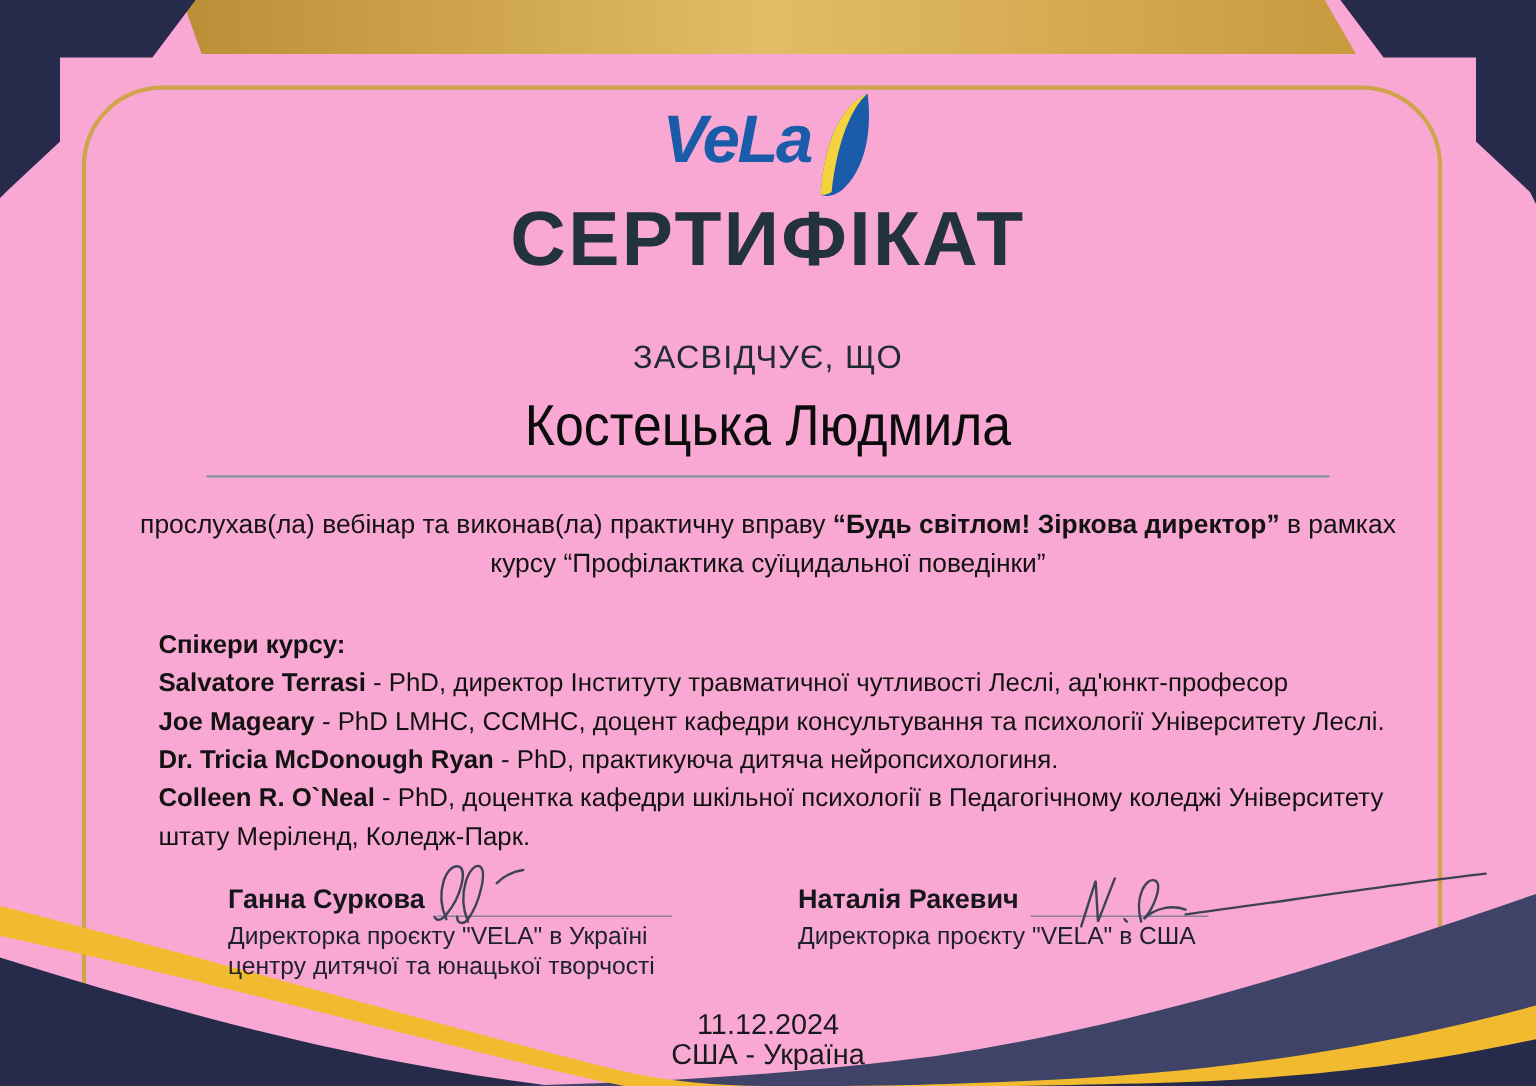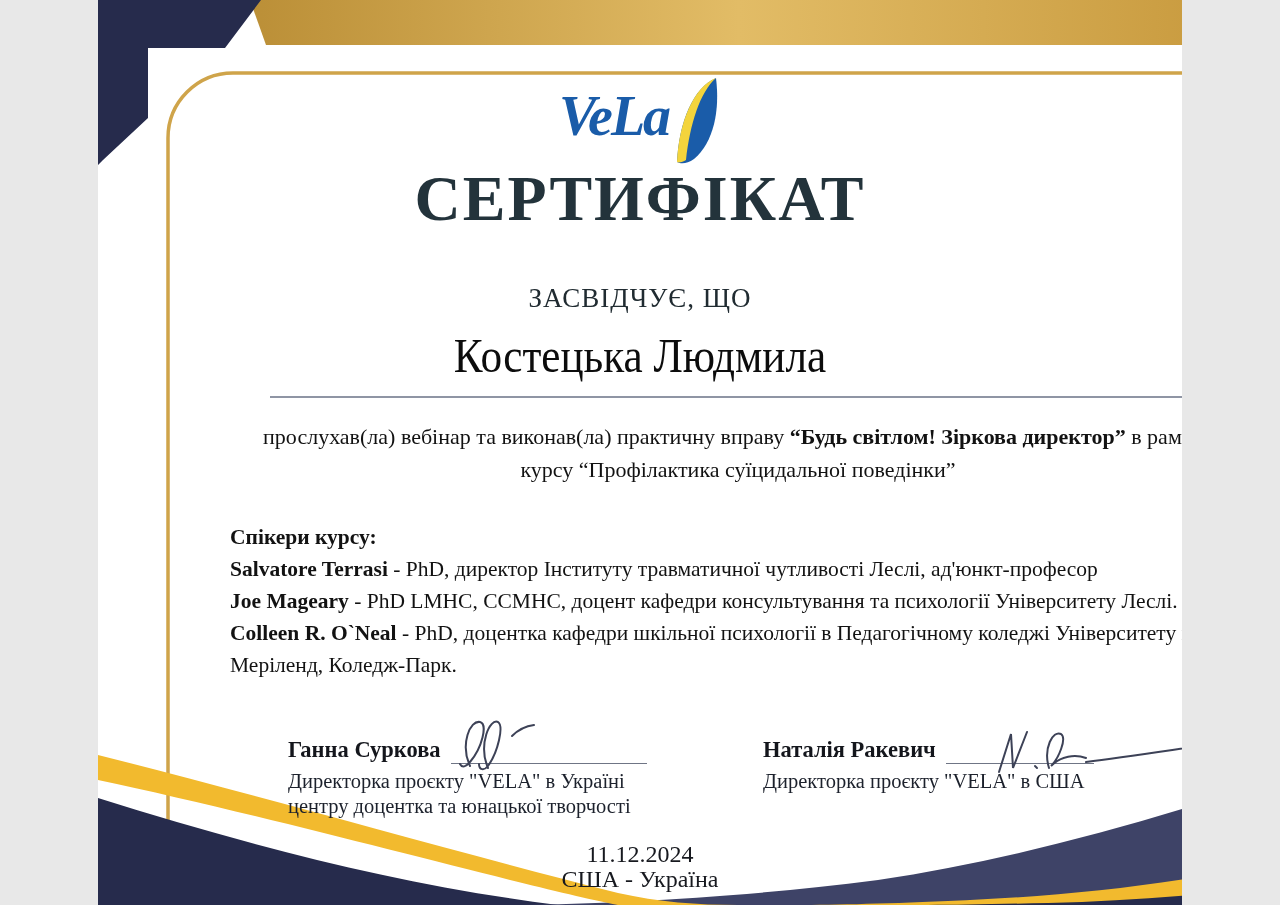--- a/index.html
+++ b/index.html
@@ -7,23 +7,23 @@
     --navy-light:#3e4367;
     --gold:#cfa44a;
     --gold-bright:#f2ba2e;
     --logo-blue:#1a5ca9;
     --logo-yellow:#f3d43c;
     --title-color:#23333b;
     --ink:#16181d;
   }
   html,body{margin:0;padding:0;background:#e8e8e8;}
   #cert{
-    position:relative;width:1084px;height:905px;margin:0 auto;
-    background:#ffffff;overflow:hidden;
-    font-family:Liberation Serif, serif;
+    position:relative;width:1280px;height:905px;margin:0 auto;
+    background:#f9a8d4;overflow:hidden;
+    font-family:Liberation Sans, sans-serif;
     color:var(--ink);
   }
   #deco{position:absolute;inset:0;}
   .abs{position:absolute;}
 
   .logo-row{top:76px;left:0;right:0;display:flex;justify-content:center;align-items:flex-start;gap:2px;}
   .logo-text{
     font-size:56px;font-weight:bold;font-style:italic;letter-spacing:-2px;
     color:var(--logo-blue);margin-top:12px;line-height:1;
   }
@@ -123,36 +123,37 @@
 
   <div class="abs body-text">
     <div><span>прослухав(ла) вебінар та виконав(ла) практичну вправу </span><b>“Будь світлом! Зіркова директор”</b><span> в рамках</span></div>
     <div>курсу “Профілактика суїцидальної поведінки”</div>
   </div>
 
   <div class="abs speakers">
     <div class="hd">Спікери курсу:</div>
     <div><b>Salvatore Terrasi</b><span> - PhD, директор Інституту травматичної чутливості Леслі, ад'юнкт-професор</span></div>
     <div><b>Joe Mageary</b><span> - PhD LMHC, CCMHC, доцент кафедри консультування та психології Університету Леслі.</span></div>
+    <div><b>Dr. Tricia McDonough Ryan</b><span> - PhD, практикуюча дитяча нейропсихологиня.</span></div>
     <div><b>Colleen R. O`Neal</b><span> - PhD, доцентка кафедри шкільної психології в Педагогічному коледжі Університету штату Меріленд, Коледж-Парк.</span></div>
   </div>
 
   <div class="abs sig-block sig-left">
     <div class="sig-strip">
       <span class="sig-name">Ганна Суркова</span>
       <span class="sig-line"></span>
       <svg class="scribble scr-left" width="140" height="60" viewBox="0 0 140 60" aria-hidden="true">
         <path d="M22,52 C12,30 22,6 32,8 C40,10 34,34 22,48 C18,53 14,54 12,50"></path>
         <path d="M40,54 C30,30 42,4 50,8 C56,12 50,38 40,52 C36,57 31,56 31,50"></path>
         <path d="M64,22 C70,16 78,12 86,11"></path>
       </svg>
     </div>
     <div class="sig-titles">
       <div>Директорка проєкту "VELA" в Україні</div>
-      <div>центру доцентка та юнацької творчості</div>
+      <div>центру дитячої та юнацької творчості</div>
     </div>
   </div>
 
   <div class="abs sig-block sig-right">
     <div class="sig-strip">
       <span class="sig-name">Наталія Ракевич</span>
       <span class="sig-line"></span>
       <svg class="scribble scr-right" width="350" height="56" viewBox="0 0 350 56" aria-hidden="true">
         <path d="M8,50 L20,12 L22,46 L36,10"></path>
         <path d="M44,44 l2,2"></path>

